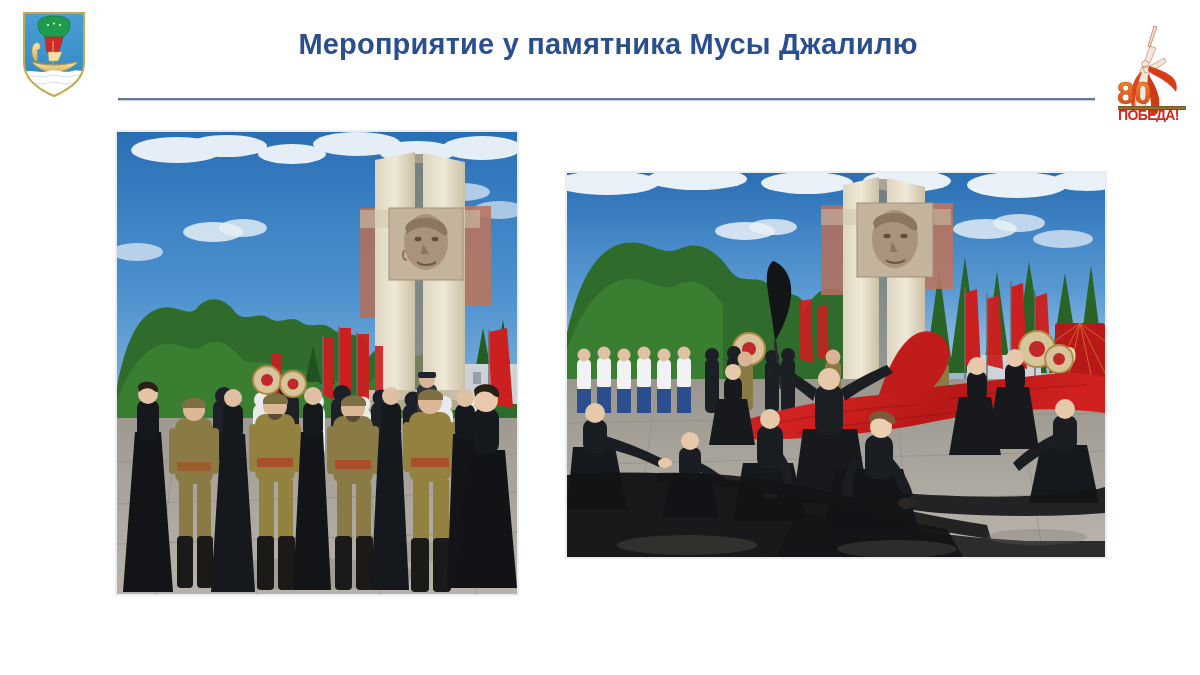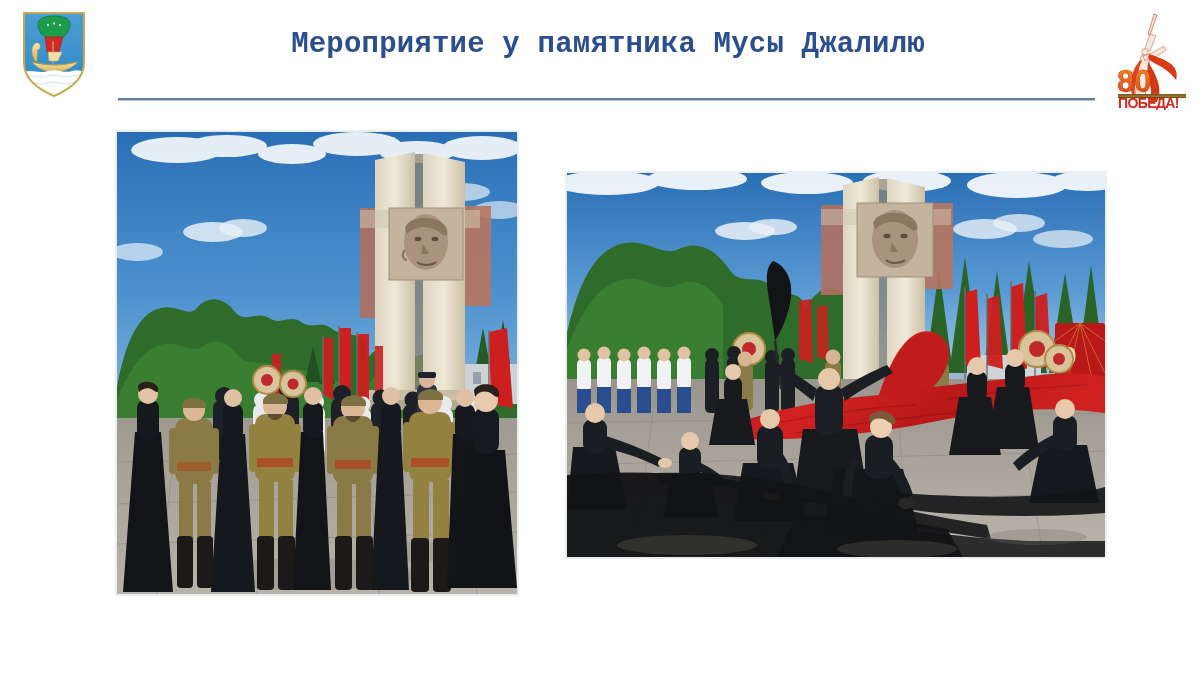--- a/index.html
+++ b/index.html
@@ -33,21 +33,20 @@
     left: 118px;
     top: 28px;
     width: 980px;
     text-align: center;
     font-size: 29px;
     font-weight: bold;
     color: #2b4f8e;
     letter-spacing: 0.2px;
     line-height: 1.15;
     white-space: nowrap;
-    font-family: Liberation Mono, monospace;
   }
 
   
   .title-rule {
     position: absolute;
     left: 118px;
     top: 98px;
     width: 977px;
     height: 2px;
     background: linear-gradient(to right, #8d9fb8 0%, #5d7391 14%, #4a6party 40%, #5d7391 70%, #9fb0c4 100%);
@@ -58,21 +57,21 @@
     position: absolute;
     left: 0; top: 2px;
     width: 100%; height: 1px;
     background: rgba(150,165,185,0.55);
   }
 
   
   .victory-logo {
     position: absolute;
     right: 8px;
-    top: 6px;
+    top: 18px;
     width: 78px;
     height: 104px;
   }
   .victory-logo svg { display: block; width: 100%; height: 100%; }
 
   
   .photo {
     position: absolute;
     overflow: hidden;
     background: #9fb7cd;

